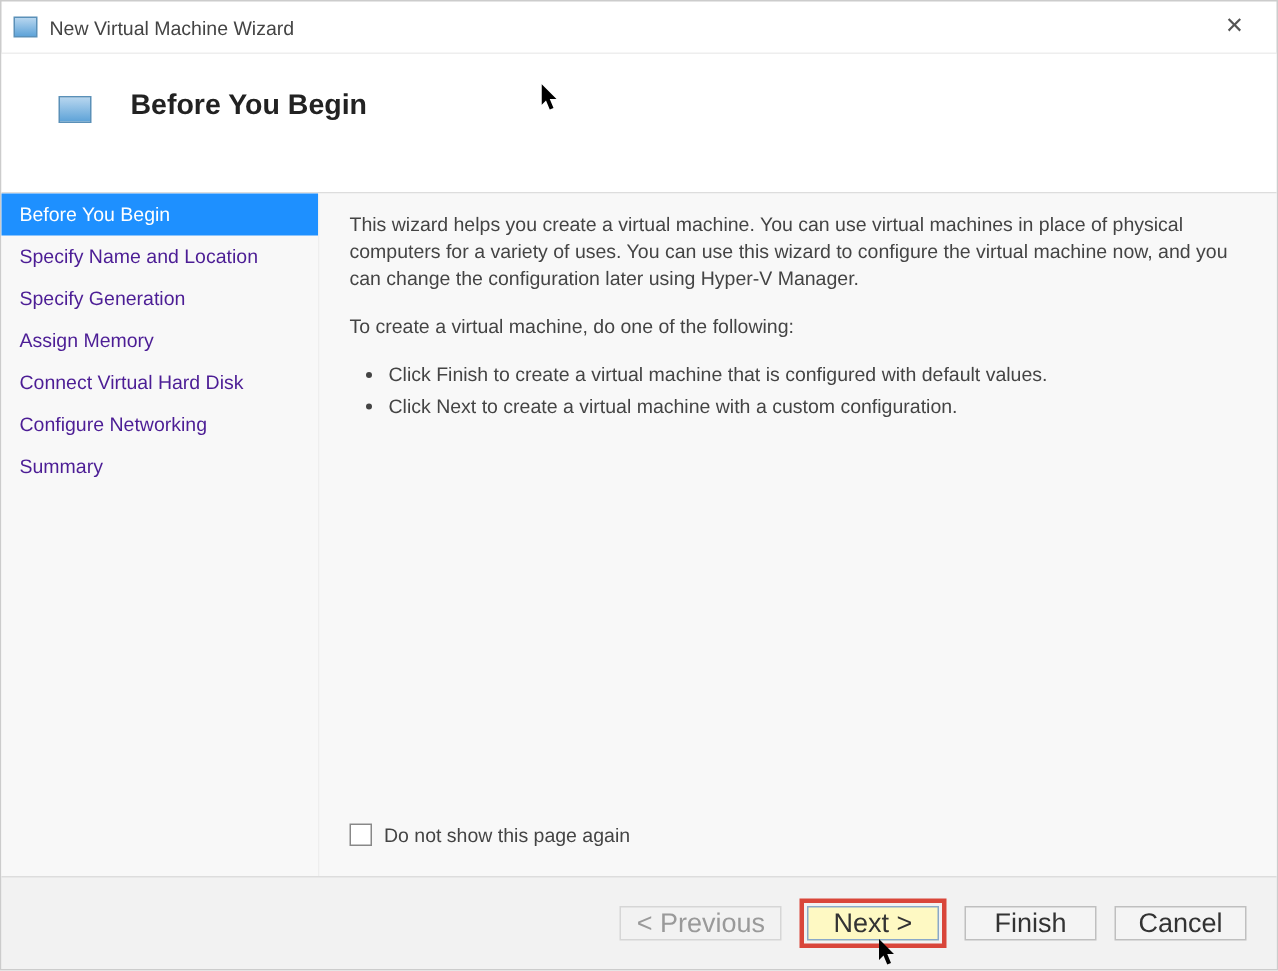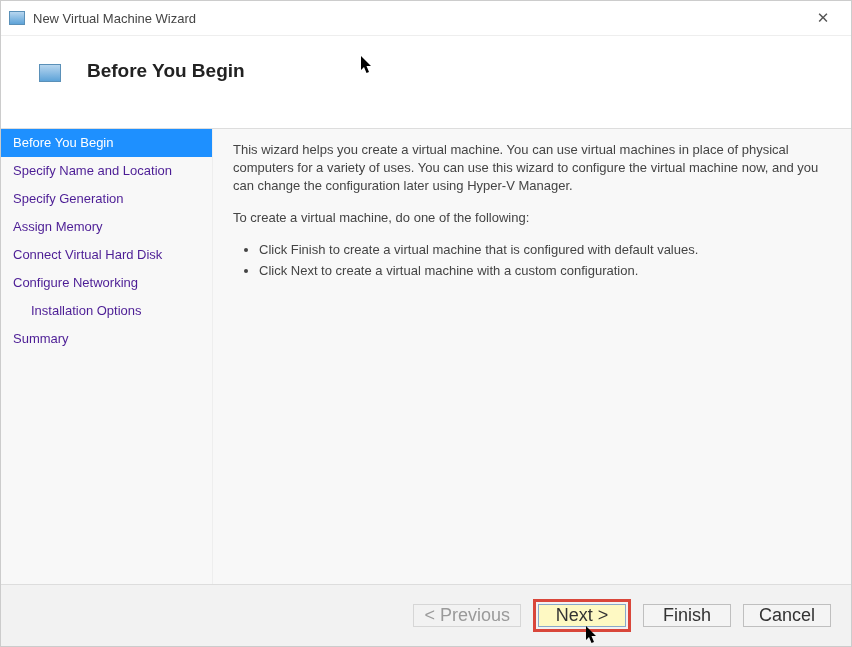--- a/index.html
+++ b/index.html
@@ -187,32 +187,35 @@
 
   <div class="body">
 
     <div class="sidebar" id="sidebar">
         <div class="step selected">Before You Begin</div>
         <div class="step">Specify Name and Location</div>
         <div class="step">Specify Generation</div>
         <div class="step">Assign Memory</div>
         <div class="step">Connect Virtual Hard Disk</div>
         <div class="step">Configure Networking</div>
-        <div class="step sub">Installation Options</div>
         <div class="step">Summary</div>
       </div>
 
     <div class="content">
       <p>This wizard helps you create a virtual machine. You can use virtual machines in place of physical computers for a variety of uses. You can use this wizard to configure the virtual machine now, and you can change the configuration later using Hyper-V Manager.</p>
       <p>To create a virtual machine, do one of the following:</p>
       <ul>
         <li>Click Finish to create a virtual machine that is configured with default values.</li>
         <li>Click Next to create a virtual machine with a custom configuration.</li>
       </ul>
       <div class="spacer"></div>
+      <div class="checkbox-row">
+        <div class="box"></div>
+        <span>Do not show this page again</span>
+      </div>
     </div>
 
   </div>
 
   <div class="footer">
     <div class="btn disabled">
       <span>&lt; Previous</span>
     </div>
     <div class="highlight-next" style="position:relative;">
       <div class="btn default">

